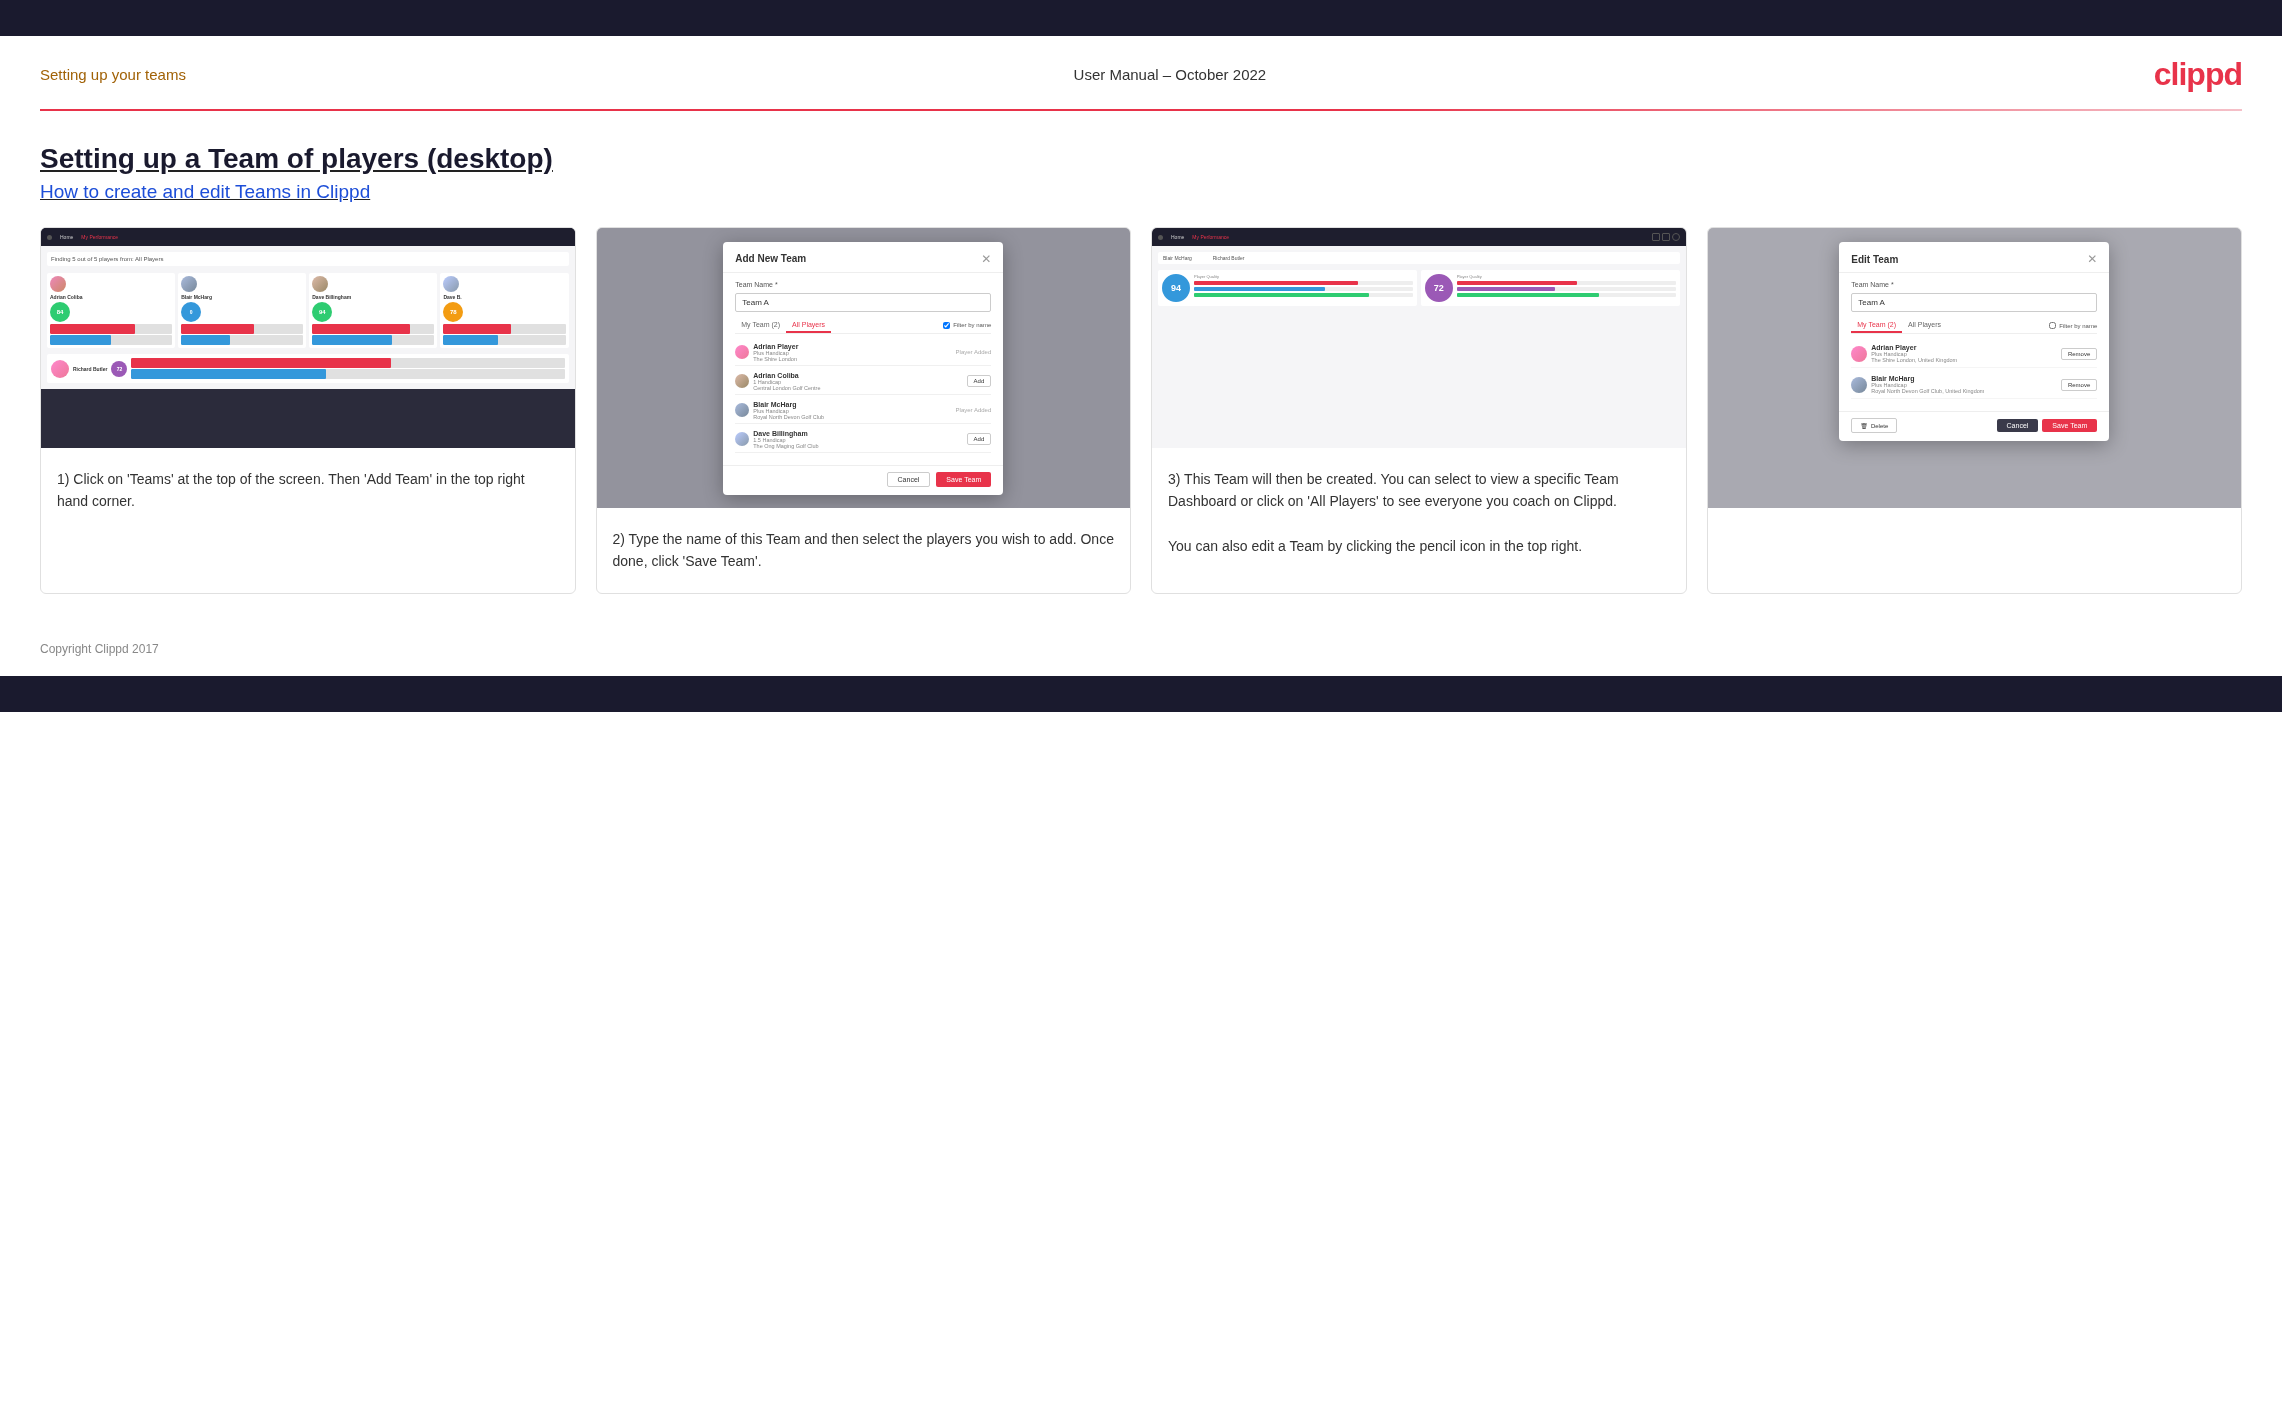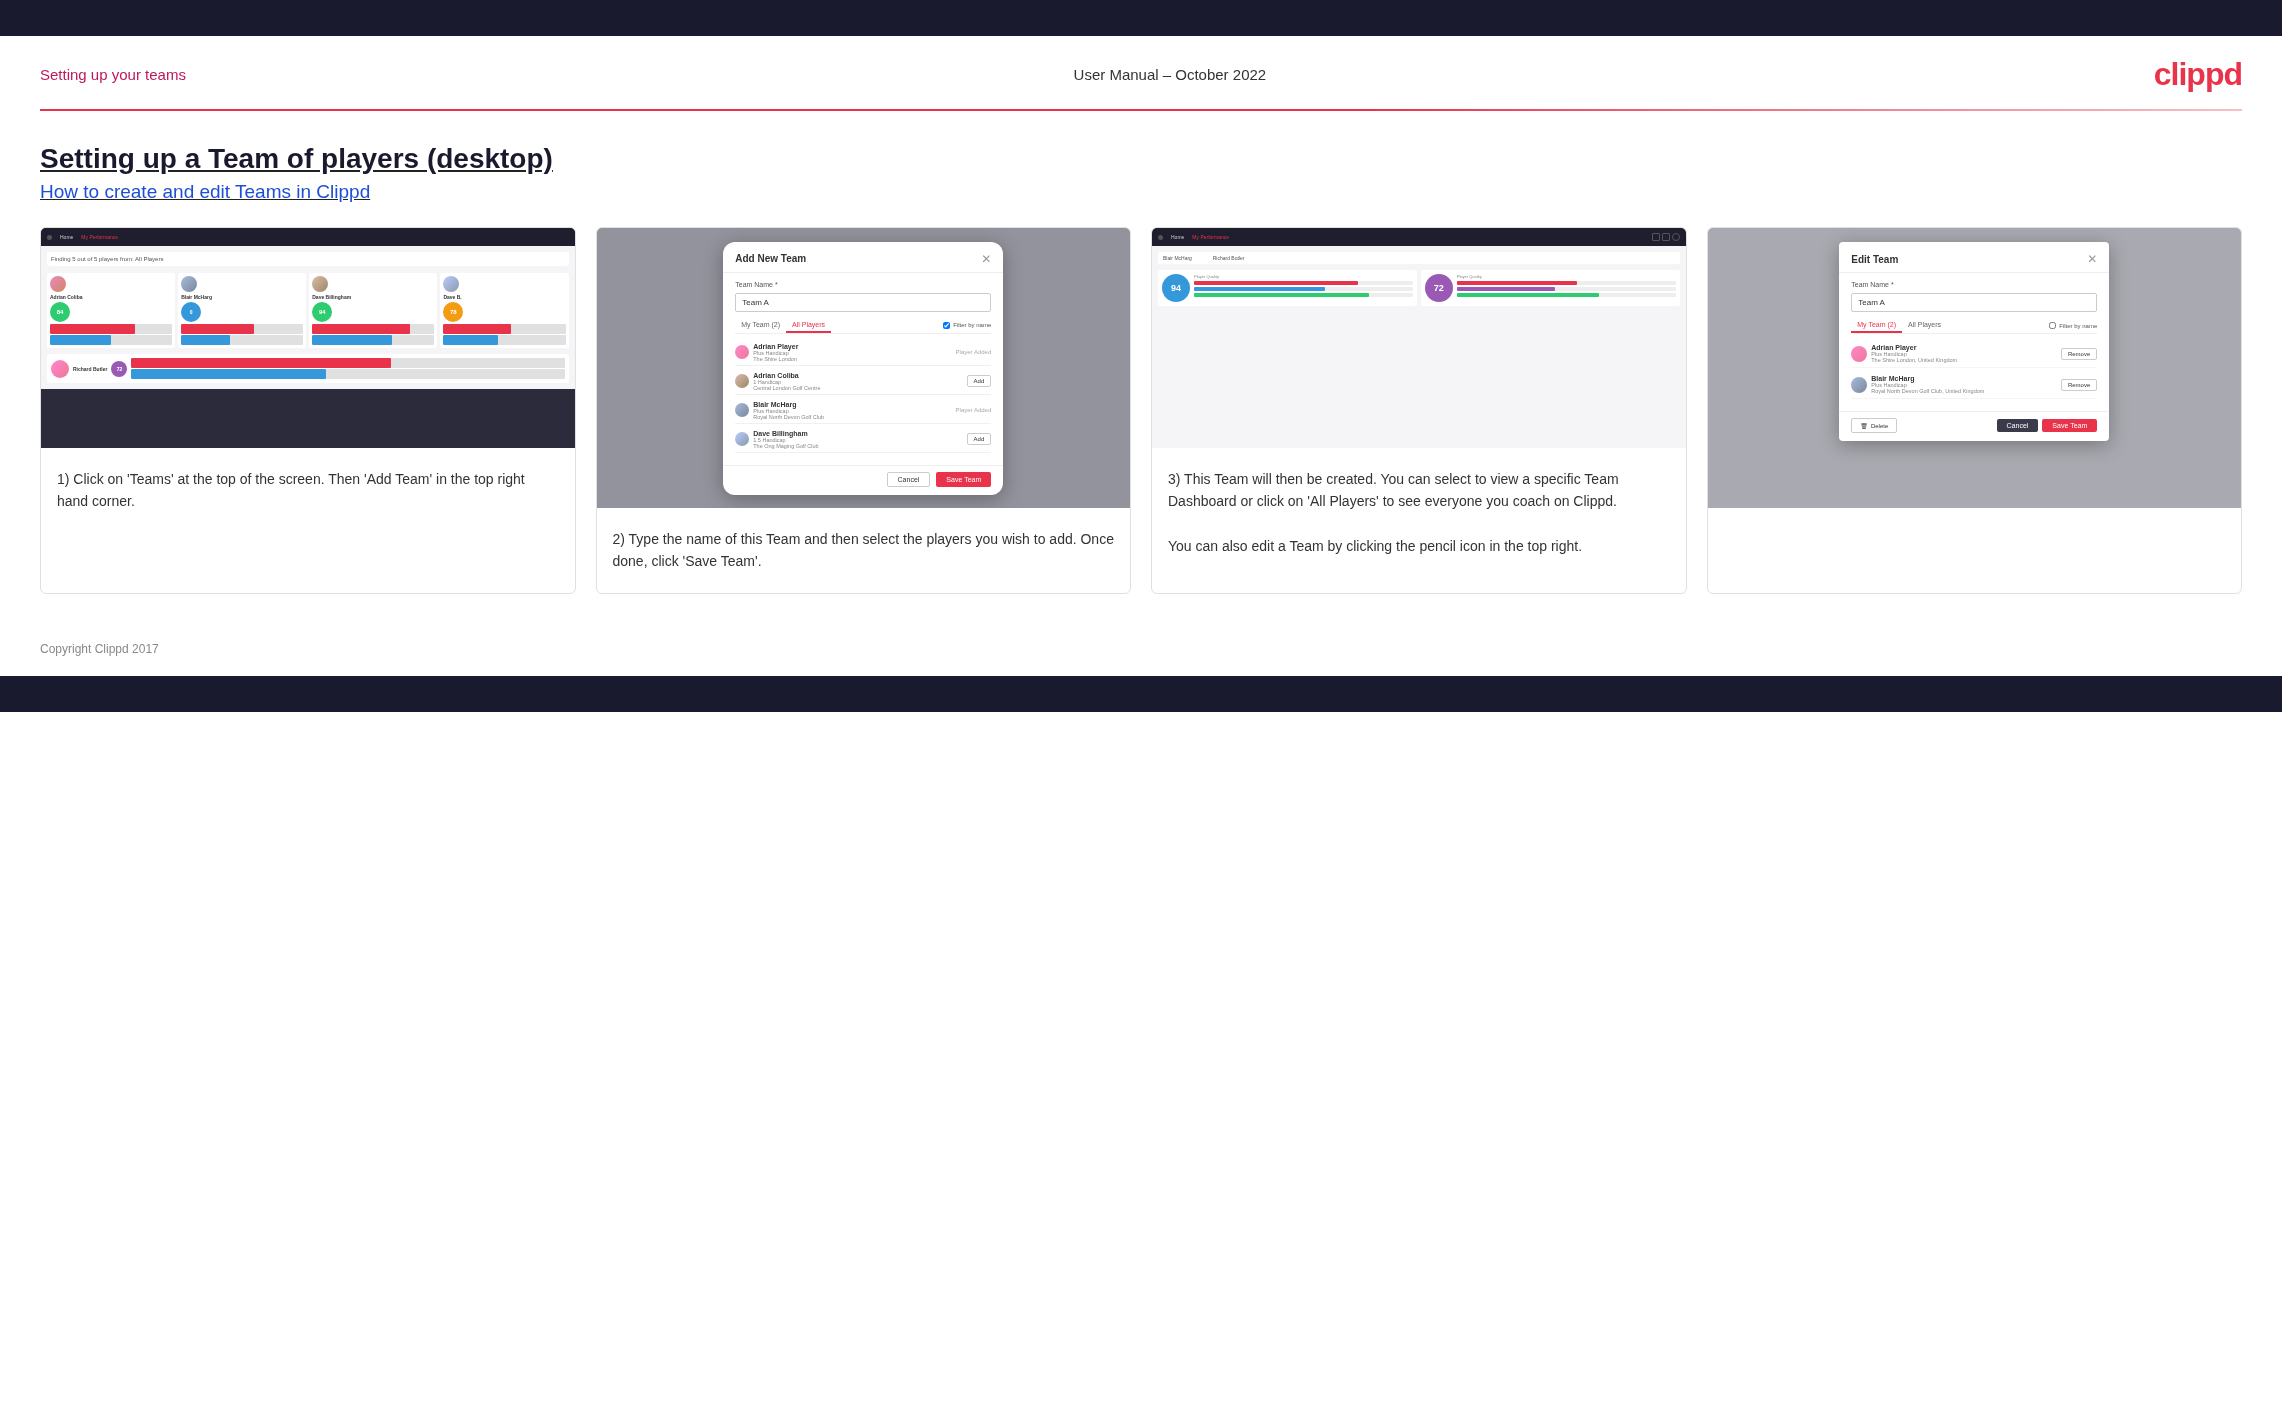--- a/index.html
+++ b/index.html
@@ -24,21 +24,21 @@
 
     
     .header {
       display: flex;
       align-items: center;
       justify-content: space-between;
       padding: 20px 40px 16px 40px;
     }
     .header-left {
       font-size: 15px;
-      color: #be185d;
+      color: #a16207;
     }
     .header-center {
       font-size: 15px;
       color: #333;
     }
 
     
     .divider {
       height: 2px;
       background: linear-gradient(to right, #e8334a 60%, #f5c0c8 100%);
@@ -162,21 +162,21 @@
       height: 280px;
       background: rgba(0,0,0,0.3);
       position: relative;
       display: flex;
       align-items: center;
       justify-content: center;
       padding: 10px;
     }
     .dialog-box {
       background: #fff;
-      border-radius: 12px;
+      border-radius: 4px;
       width: 100%;
       max-width: 280px;
       box-shadow: 0 4px 20px rgba(0,0,0,0.3);
       overflow: hidden;
     }
     .dialog-header {
       display: flex;
       justify-content: space-between;
       align-items: center;
       padding: 10px 12px 6px 12px;

